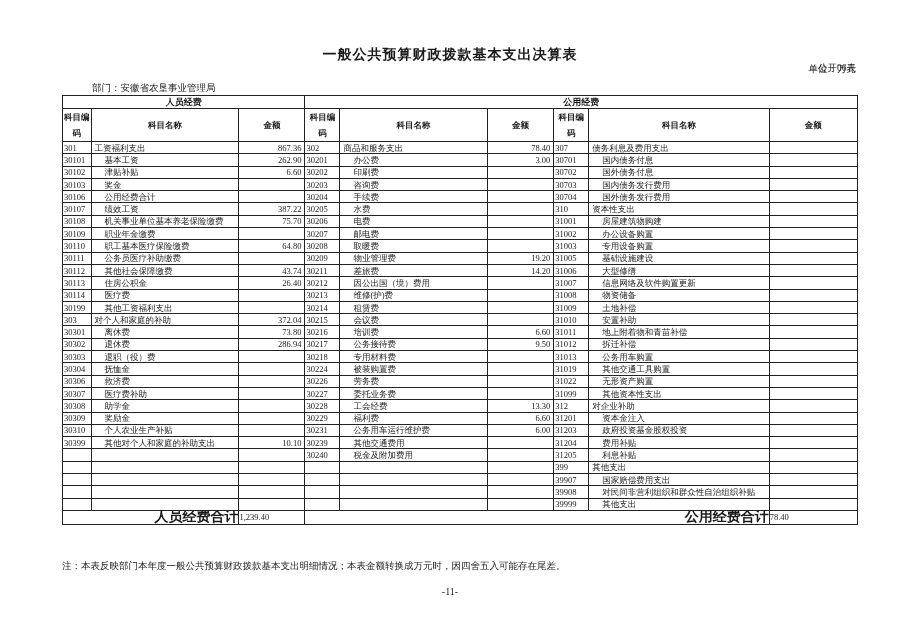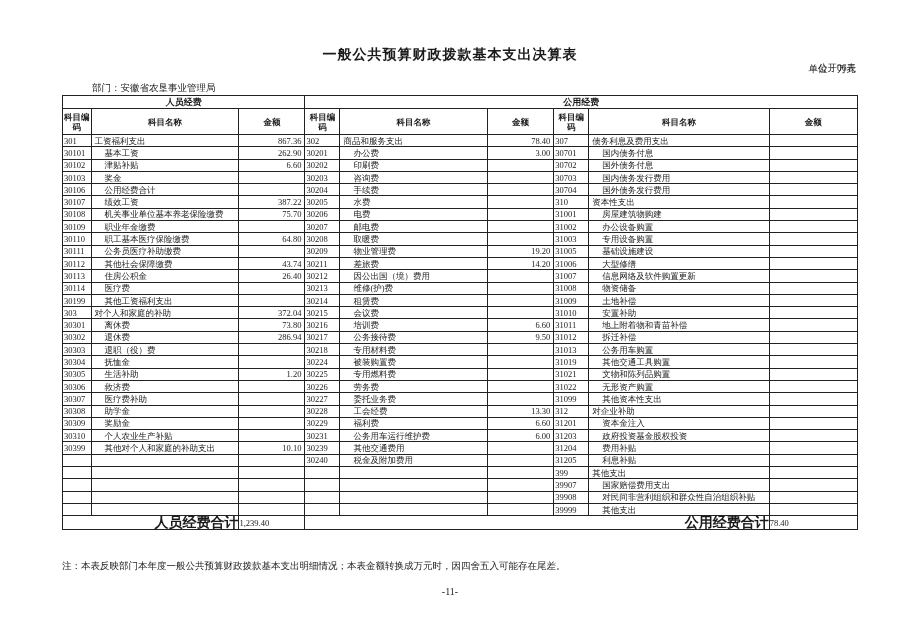--- a/index.html
+++ b/index.html
@@ -19,21 +19,21 @@
   .dept-label { position:absolute; top:82px; left:62px; font-size:9.5px;margin-left:30px; }
   .table-wrap { position:absolute; top:95px; left:62px; width:796px; }
   table { width:100%; border-collapse:collapse; table-layout:fixed; }
   th, td {
     border:1px solid var(--line,#222222);
     font-size:8.5px; line-height:10px; color:var(--ink,#1a1a1a);
     overflow:hidden; white-space:nowrap; vertical-align:middle;
   }
   thead th { text-align:center; font-weight:bold; }
   tr.group-hd th { height:13px; font-size:9px; }
-  tr.col-hd th { height:26px; white-space:normal; line-height:10px; padding:0 1px;margin-left:28px; }
+  tr.col-hd th { height:26px; white-space:normal; line-height:16px; padding:0 1px;margin-left:28px; }
   tbody td { height:12.3px; }
   td.code { text-align:left; padding-left:1px; }
   td.name { text-align:left; padding-left:3px; }
   td.name.sub { padding-left:13px; }
   td.amount { text-align:right; padding-right:3px; }
   tfoot td { height:14px; }
   tfoot .total-label { text-align:right; font-weight:bold; font-size:14px; }
   tfoot .total-amt { padding-right:3px; }
   .note-line { position:absolute; top:560px; left:62px; font-size:9.5px; }
   .page-number { position:absolute; top:586px; left:0; width:100%; text-align:center; font-size:10px; }
@@ -282,31 +282,20 @@
             <td class="name sub">抚恤金</td>
             <td class="amount"></td>
             <td class="code">30224</td>
             <td class="name sub">被装购置费</td>
             <td class="amount"></td>
             <td class="code">31019</td>
             <td class="name sub">其他交通工具购置</td>
             <td class="amount"></td>
           </tr>
           <tr>
-            <td class="code">30305</td>
-            <td class="name sub">生活补助</td>
-            <td class="amount">1.20</td>
-            <td class="code">30225</td>
-            <td class="name sub">专用燃料费</td>
-            <td class="amount"></td>
-            <td class="code">31021</td>
-            <td class="name sub">文物和陈列品购置</td>
-            <td class="amount"></td>
-          </tr>
-          <tr>
             <td class="code">30306</td>
             <td class="name sub">救济费</td>
             <td class="amount"></td>
             <td class="code">30226</td>
             <td class="name sub">劳务费</td>
             <td class="amount"></td>
             <td class="code">31022</td>
             <td class="name sub">无形资产购置</td>
             <td class="amount"></td>
           </tr>

